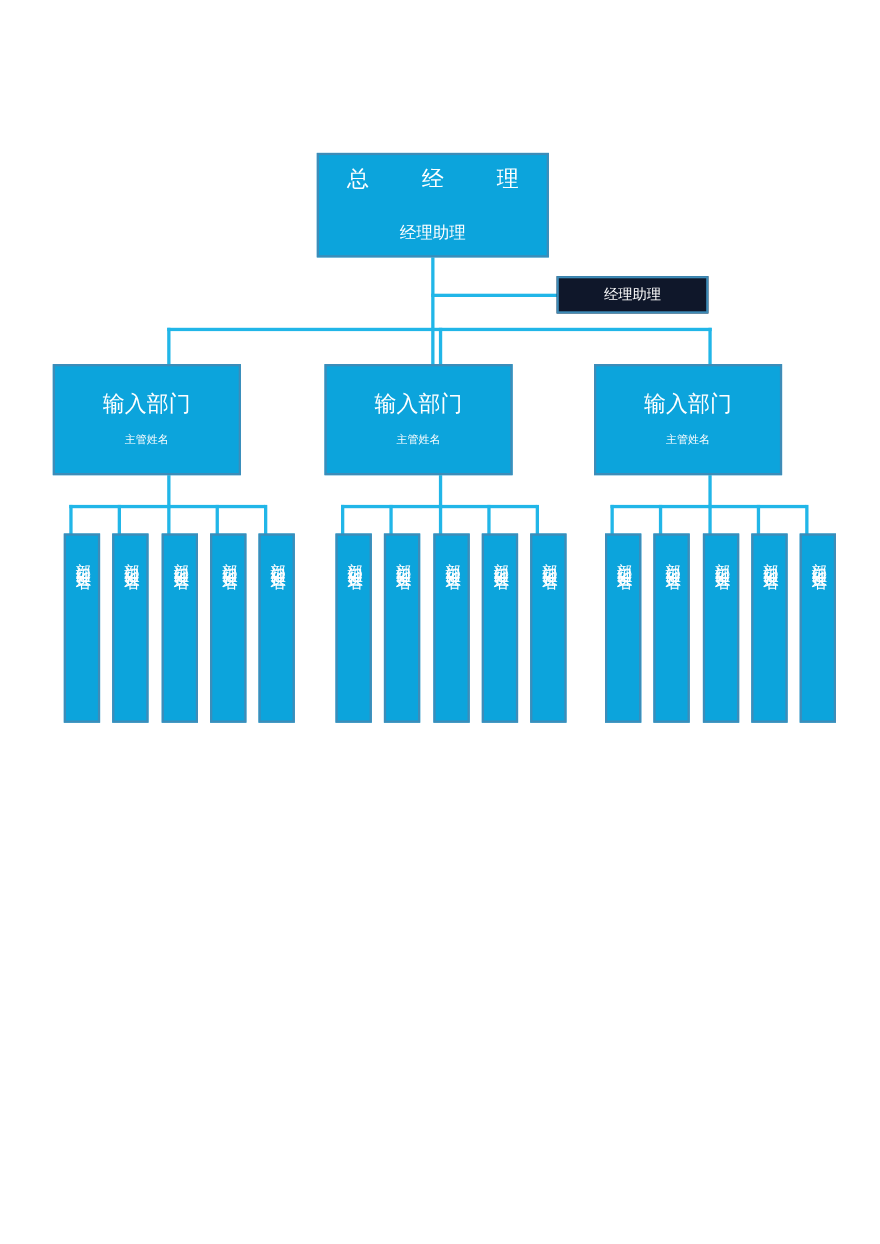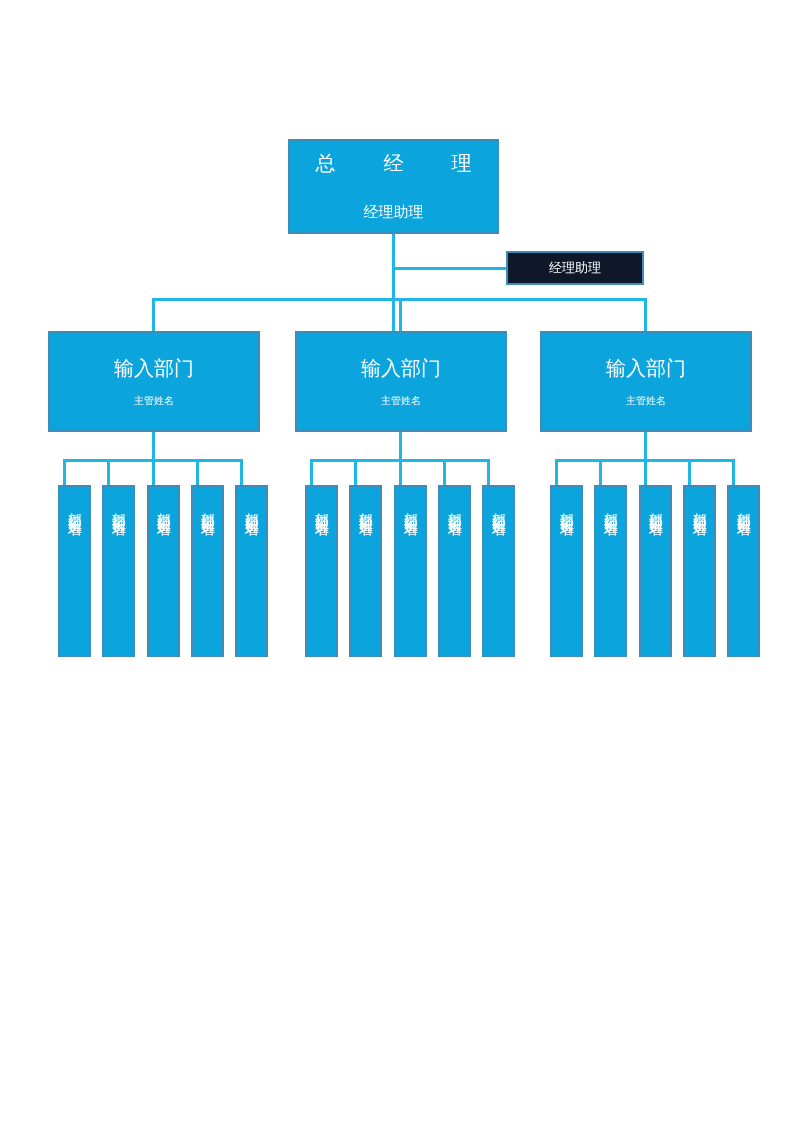--- a/index.html
+++ b/index.html
@@ -73,21 +73,21 @@
     border: 2px solid #3E8CB8;
   }
   .node-assistant .title-main {
     font-size: 13px;
     line-height: 1.1;
   }
 
   
   .node-dept {
     top: 331px;
-    width: 212px;
+    width: 171px;
     height: 101px;
   }
   .node-dept .title-main {
     font-size: 20px;
     line-height: 1.1;
     margin-bottom: 16px;
   }
   .node-dept .title-sub {
     font-size: 10px;
     line-height: 1.1;

